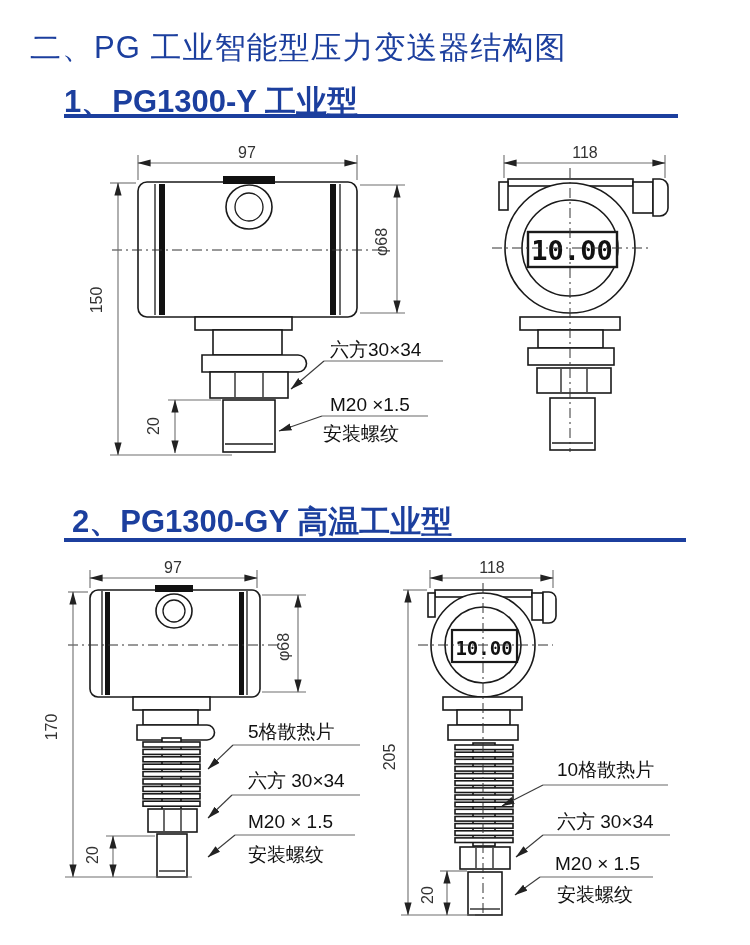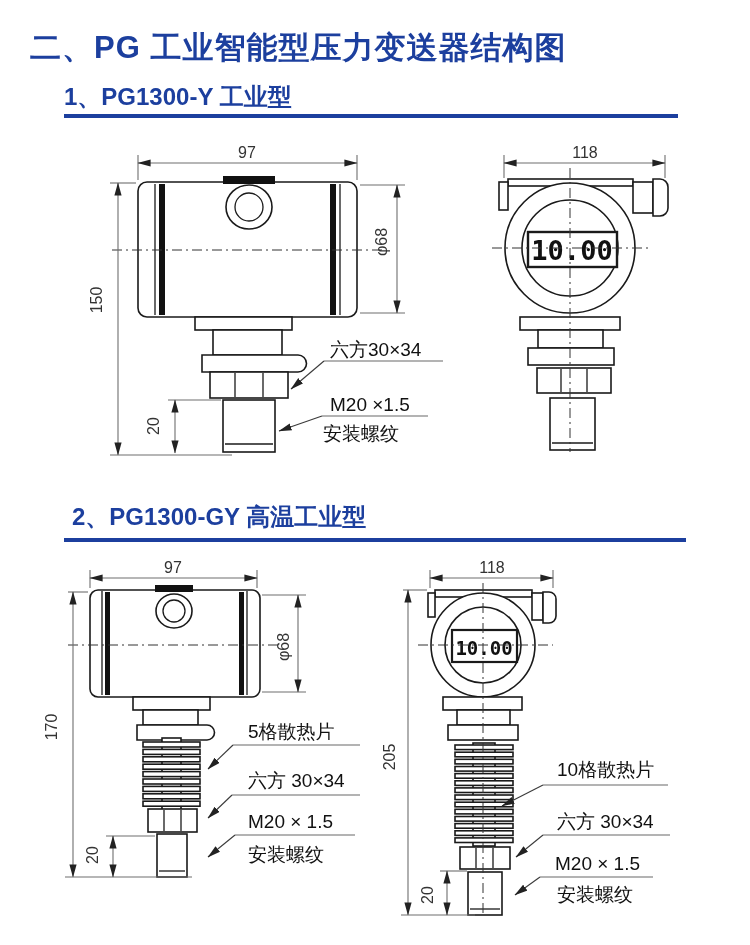--- a/index.html
+++ b/index.html
@@ -1,20 +1,20 @@
 <!DOCTYPE html>
 <html><head>
 <meta charset="utf-8">
 <style>
   html,body{margin:0;padding:0;}
   body{width:750px;height:945px;background:#fff;position:relative;overflow:hidden;
        font-family:"Liberation Sans", sans-serif;}
-  .title{position:absolute;left:30px;top:27px;font-size:31px;font-weight:bold;
+  .title{position:absolute;left:30px;top:27px;font-size:31px;font-weight:normal;
          color:#1c3f9e;letter-spacing:1px;white-space:nowrap;}
-  .sec-heading{position:absolute;font-size:24px;font-weight:bold;color:#1c3f9e;white-space:nowrap;}
+  .sec-heading{position:absolute;font-size:31px;font-weight:bold;color:#1c3f9e;white-space:nowrap;}
   .rule{position:absolute;height:4px;background:#1c3f9e;}
   svg{position:absolute;overflow:visible;}
   .part{fill:#ffffff;stroke:#1a1a1a;stroke-width:1.6;}
   .partline{fill:none;stroke:#1a1a1a;stroke-width:1.3;}
   .darkbar{fill:#111;stroke:none;}
   .dim{fill:none;stroke:#6e6e6e;stroke-width:1.1;}
   .dash{fill:none;stroke:#333;stroke-width:1;stroke-dasharray:10 4 2 4;}
   .lead{fill:none;stroke:#3a3a3a;stroke-width:1.1;}
   .ul{stroke:#9a9a9a;stroke-width:1.4;}
   .dimtext{font-size:16px;fill:#333;}

